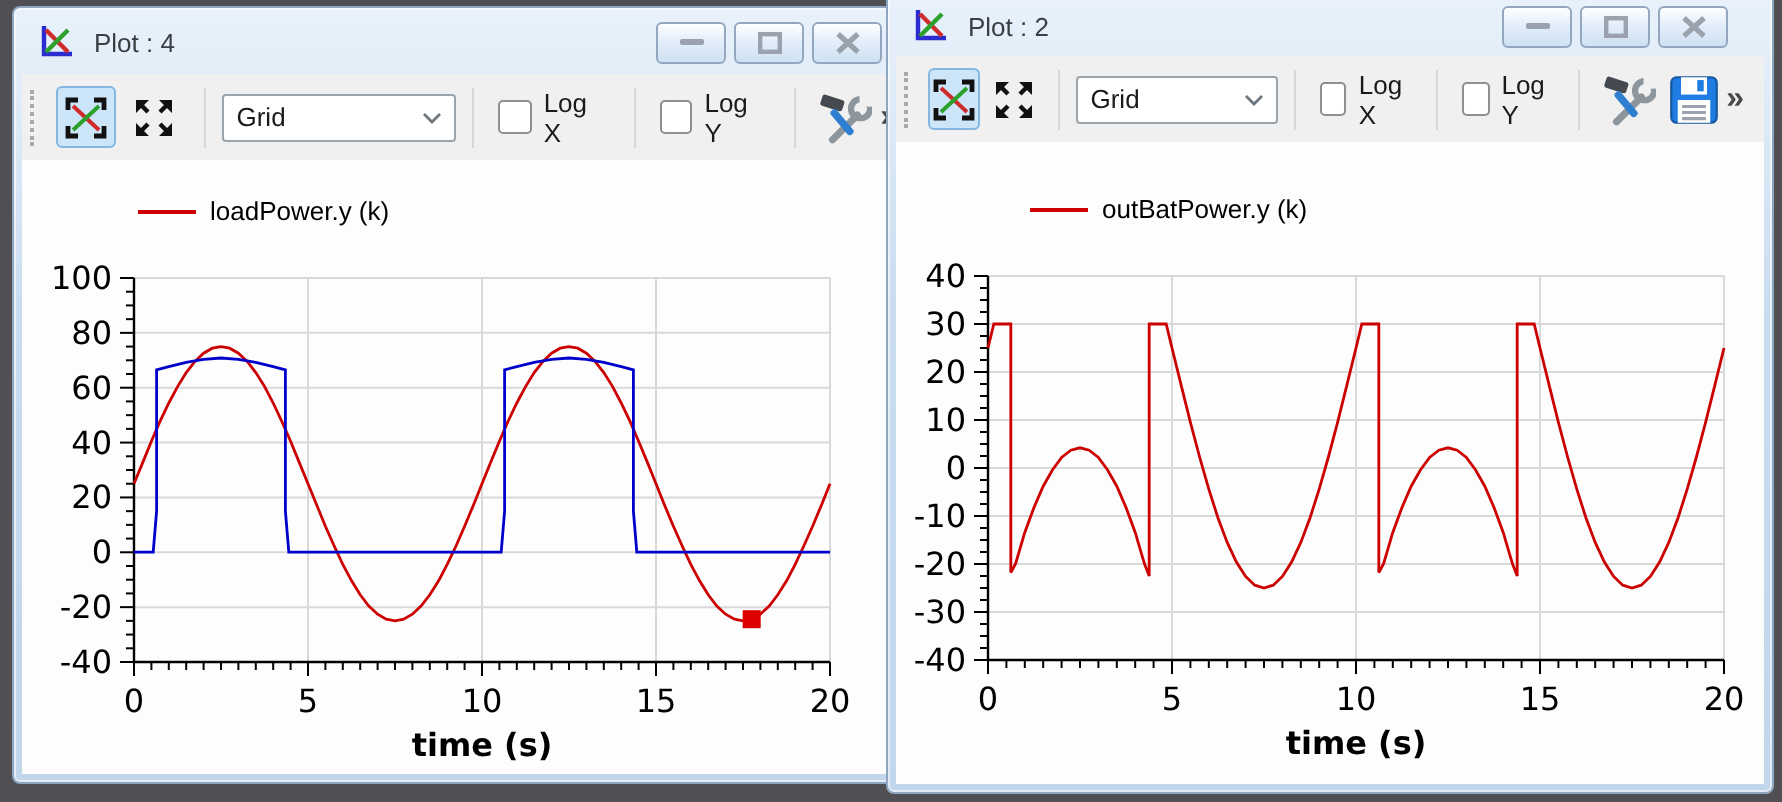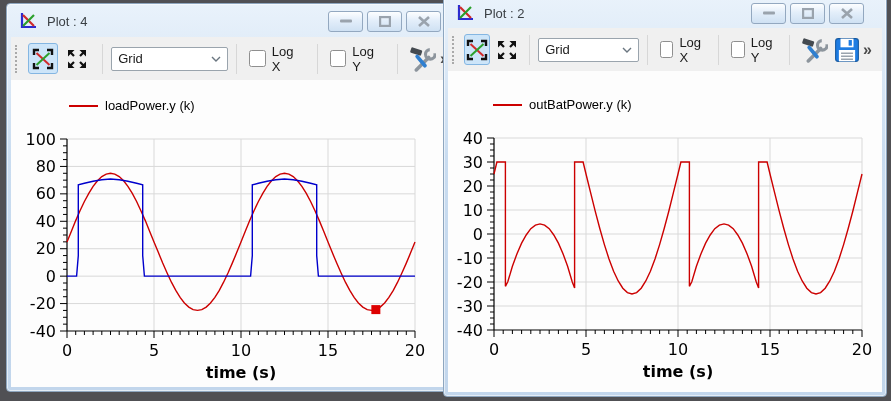--- a/index.html
+++ b/index.html
@@ -299,21 +299,21 @@
         <rect x="6" y="1.5" width="12" height="8" fill="#ffffff"></rect>
         <rect x="13.5" y="2.8" width="3" height="5.2" fill="#1e7ce2"></rect>
         <rect x="4.5" y="12" width="15" height="10.5" fill="#ffffff"></rect>
         <path d="M6.5 15 H17.5 M6.5 17.8 H17.5 M6.5 20.6 H17.5" stroke="#9aa3ad" stroke-width="1.4"></path>
       </svg>
     </button>
     <span class="overflow">»</span>
   </div>
 
   <div class="content" style="top:74px;"></div>
-  <div class="legend" style="left:49px;top:100px;">
+  <div class="legend" style="left:71px;top:100px;">
       <span class="lg-item">
         <span class="lg-line" style="background: rgb(204, 0, 0);"></span>
         <span class="lg-text">outBatPower.y (k)</span>
       </span>
     </div>
   <svg class="chart" width="438" height="268" style="left:2px;top:128px;">
       <line x1="140" y1="13" x2="140" y2="205" stroke="#d9d9d9"></line>
       <line x1="232" y1="13" x2="232" y2="205" stroke="#d9d9d9"></line>
       <line x1="324" y1="13" x2="324" y2="205" stroke="#d9d9d9"></line>
       <line x1="416" y1="13" x2="416" y2="205" stroke="#d9d9d9"></line>

